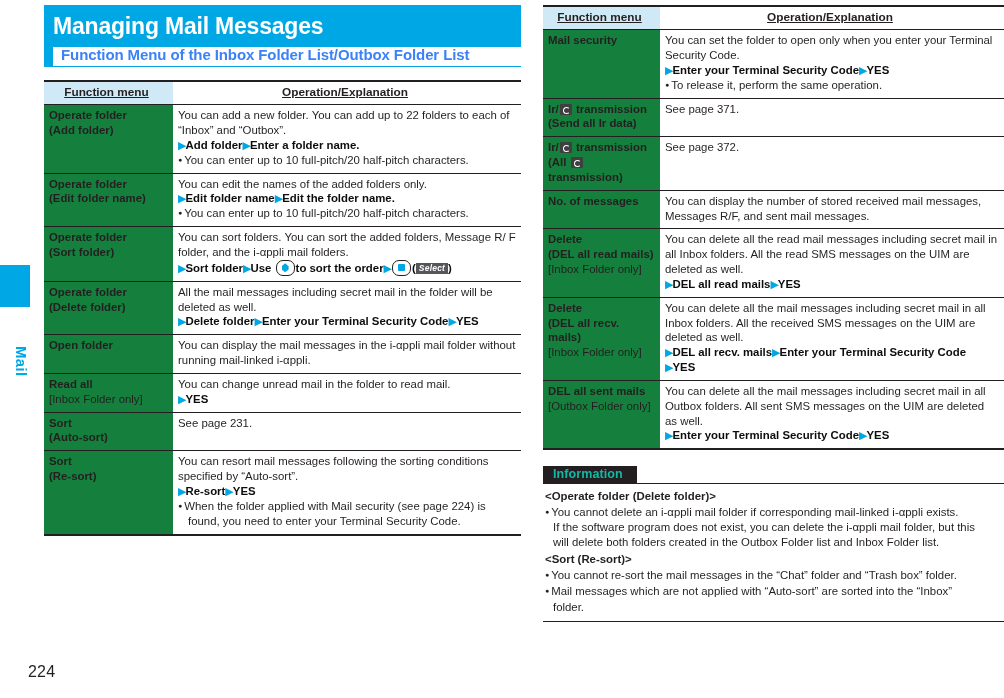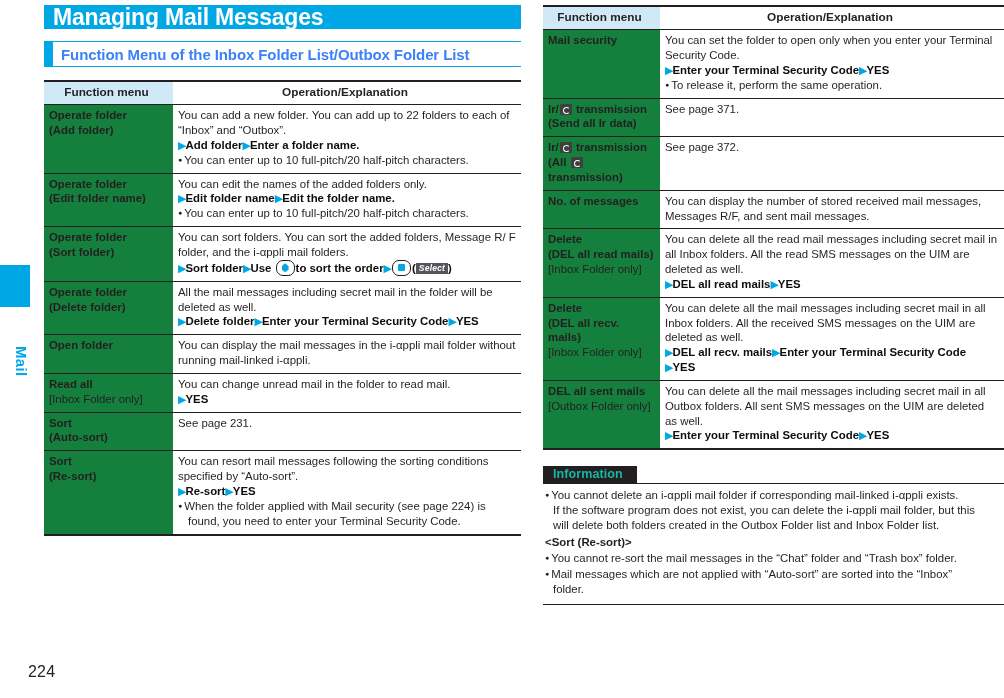--- a/index.html
+++ b/index.html
@@ -47,21 +47,21 @@
 
   
   .column { position: absolute; top: 0; }
   #col-left  { left: 44px;  width: 477px; }
   #col-right { left: 543px; width: 461px; }
 
   
   #title-banner {
     position: absolute;
     left: 44px; top: 5px;
-    width: 477px; height: 24px;
+    width: 477px; height: 42px;
     background: #00a7e5;
     color: #ffffff;
     font-size: 23px;
     font-weight: bold;
     display: flex;
     align-items: center;
     padding-left: 9px;
     box-sizing: border-box;
     letter-spacing: -0.2px;
   }
@@ -104,20 +104,21 @@
     font-size: 11.4px;
   }
   table.fm thead th {
     background: #cfeaf6;
     text-align: center;
     font-weight: bold;
     font-size: 11.8px;
     padding: 3px 8px 4px 4px;
     border-top: 2px solid #231f20;
     border-bottom: 1px solid #231f20;
+    text-decoration: underline;
   }
   table.fm thead th.opcol { background: #ffffff; }
   table.fm td.menu {
     background: #15803d;
     font-weight: bold;
   }
   table.fm td.menu .sub {
     font-weight: normal;
   }
   table.fm td.expl { background: #ffffff; }
@@ -482,20 +483,21 @@
             <span class="arrow"></span><span class="bluestep">Enter your Terminal Security Code</span><span class="arrow"></span><span class="bluestep">YES</span>
           </div>
         </td>
       </tr>
     </tbody>
   </table>
 
   <div id="info-section">
     <div id="info-header">Information</div>
     <div id="info-body">
+      <span class="info-sub">&lt;Operate folder (Delete folder)&gt;</span>
       <span class="info-bullet">You cannot delete an i-αppli mail folder if corresponding mail-linked i-αppli exists.</span>
       <span class="info-cont">If the software program does not exist, you can delete the i-αppli mail folder, but this</span>
       <span class="info-cont">will delete both folders created in the Outbox Folder list and Inbox Folder list.</span>
       <span class="info-sub">&lt;Sort (Re-sort)&gt;</span>
       <span class="info-bullet">You cannot re-sort the mail messages in the “Chat” folder and “Trash box” folder.</span>
       <span class="info-bullet">Mail messages which are not applied with “Auto-sort” are sorted into the “Inbox”</span>
       <span class="info-cont">folder.</span>
     </div>
   </div>
 </div>

